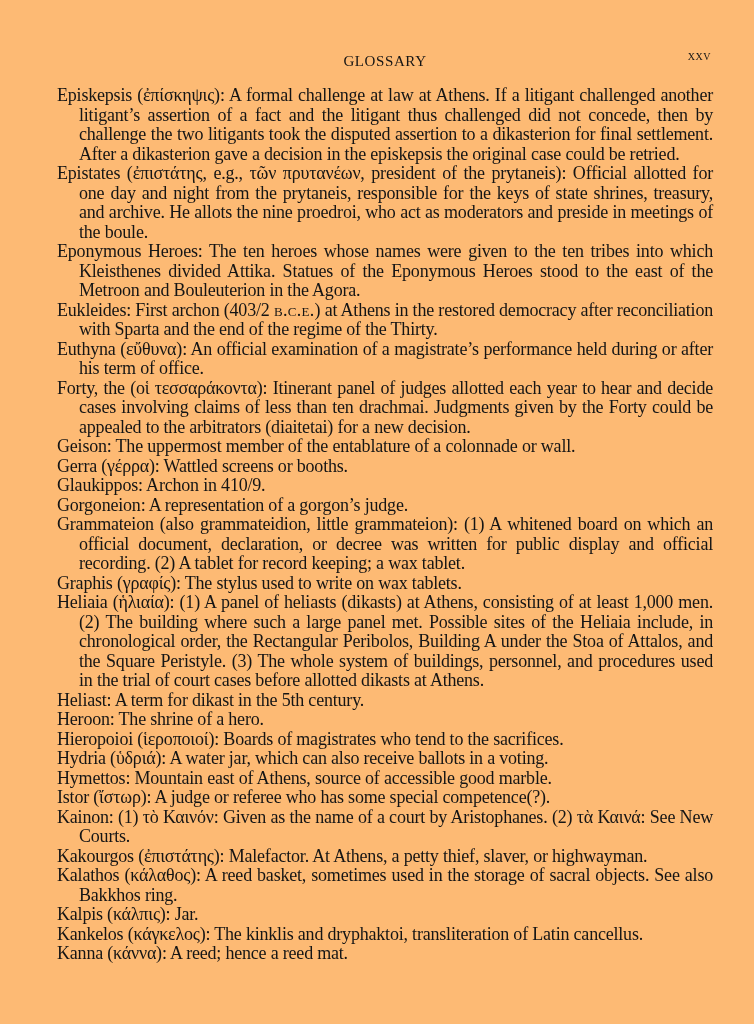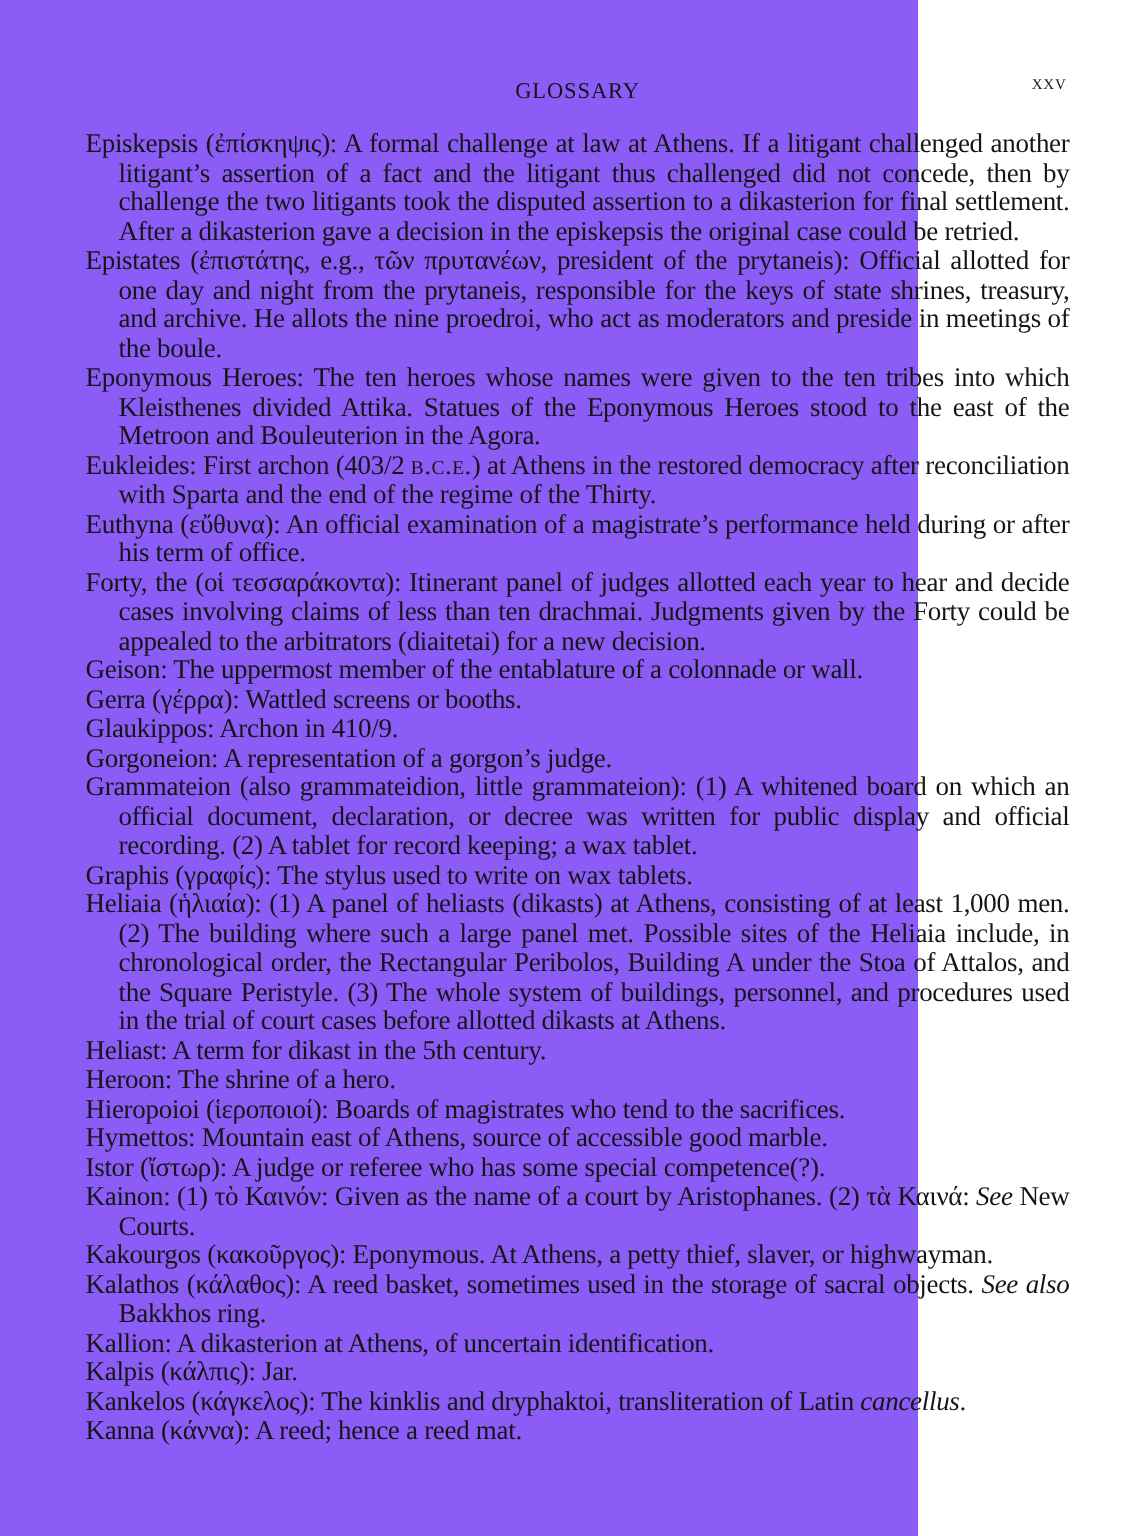--- a/index.html
+++ b/index.html
@@ -11,23 +11,23 @@
     width: 754px;
     height: 1024px;
     font-family: "Liberation Serif", "DejaVu Serif", serif;
     color: #151515;
     position: relative;
     overflow: hidden;
   }
   .page {
     position: absolute;
     top: 0; left: 0;
-    width: 612px;
+    width: 754px;
     height: 1024px;
-    background: #8b5cf6;
+    background: #fdba74;
   }
   .header {
     position: absolute;
     top: 53px;
     left: 57px;
     width: 656px;
     height: 20px;
   }
   .title {
     text-align: center;
@@ -51,21 +51,21 @@
     font-size: 18px;
     line-height: 19.5px;
     text-align: justify;
     letter-spacing: -0.2px;
   }
   p.entry {
     margin: 0;
     padding-left: 22px;
     text-indent: -22px;
   }
-  .it { font-style: italic; }
+  .it { }
   .sc { font-variant: small-caps; letter-spacing: 0.3px; margin-top: 36px; }
 </style>
 </head>
 <body>
 
 <div class="page">
   <div class="header">
     <div class="title">GLOSSARY</div>
     <div class="pagenum">xxv</div>
   </div>
@@ -79,23 +79,23 @@
       <p class="entry"><span>Geison: The uppermost member of the entablature of a colonnade or wall.</span></p>
       <p class="entry"><span>Gerra (γέρρα): Wattled screens or booths.</span></p>
       <p class="entry"><span>Glaukippos: Archon in 410/9.</span></p>
       <p class="entry"><span>Gorgoneion: A representation of a gorgon’s judge.</span></p>
       <p class="entry"><span>Grammateion (also grammateidion, little grammateion): (1) A whitened board on which an official document, declaration, or decree was written for public display and official recording. (2) A tablet for record keeping; a wax tablet.</span></p>
       <p class="entry"><span>Graphis (γραφίς): The stylus used to write on wax tablets.</span></p>
       <p class="entry"><span>Heliaia (ἡλιαία): (1) A panel of heliasts (dikasts) at Athens, consisting of at least 1,000 men. (2) The building where such a large panel met. Possible sites of the Heliaia include, in chronological order, the Rectangular Peribolos, Building A under the Stoa of Attalos, and the Square Peristyle. (3) The whole system of buildings, personnel, and procedures used in the trial of court cases before allotted dikasts at Athens.</span></p>
       <p class="entry"><span>Heliast: A term for dikast in the 5th century.</span></p>
       <p class="entry"><span>Heroon: The shrine of a hero.</span></p>
       <p class="entry"><span>Hieropoioi (ἱεροποιοί): Boards of magistrates who tend to the sacrifices.</span></p>
+      <p class="entry"><span>Hydria (ὑδριά): A water jar, which can also receive ballots in a voting.</span></p>
       <p class="entry"><span>Hymettos: Mountain east of Athens, source of accessible good marble.</span></p>
       <p class="entry"><span>Istor (ἴστωρ): A judge or referee who has some special competence(?).</span></p>
       <p class="entry"><span>Kainon: (1) τὸ Καινόν: Given as the name of a court by Aristophanes. (2) τὰ Καινά: </span><span class="it">See</span><span> New Courts.</span></p>
-      <p class="entry"><span>Kakourgos (κακοῦργος): Eponymous. At Athens, a petty thief, slaver, or highwayman.</span></p>
+      <p class="entry"><span>Kakourgos (ἐπιστάτης): Malefactor. At Athens, a petty thief, slaver, or highwayman.</span></p>
       <p class="entry"><span>Kalathos (κάλαθος): A reed basket, sometimes used in the storage of sacral objects. </span><span class="it">See also</span><span> Bakkhos ring.</span></p>
-      <p class="entry"><span>Kallion: A dikasterion at Athens, of uncertain identification.</span></p>
       <p class="entry"><span>Kalpis (κάλπις): Jar.</span></p>
       <p class="entry"><span>Kankelos (κάγκελος): The kinklis and dryphaktoi, transliteration of Latin </span><span class="it">cancellus</span><span>.</span></p>
       <p class="entry"><span>Kanna (κάννα): A reed; hence a reed mat.</span></p>
     </div>
 </div>
 
 </body></html>

